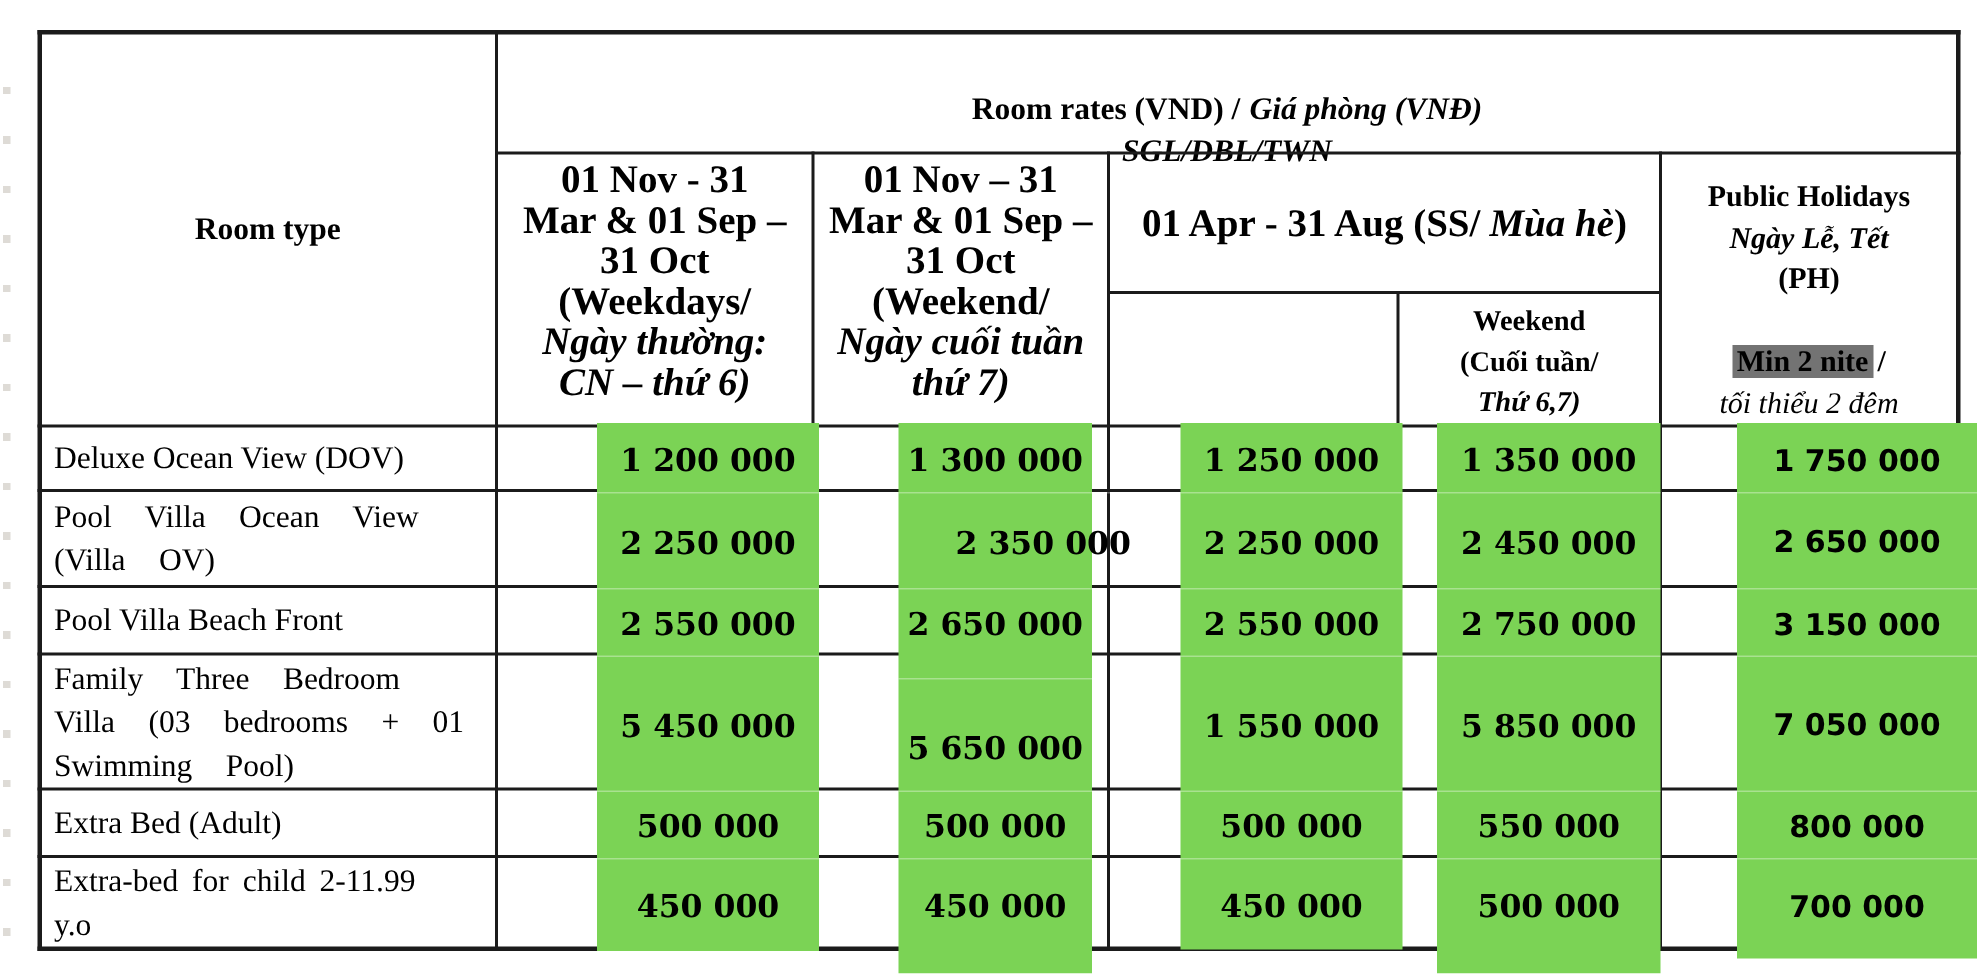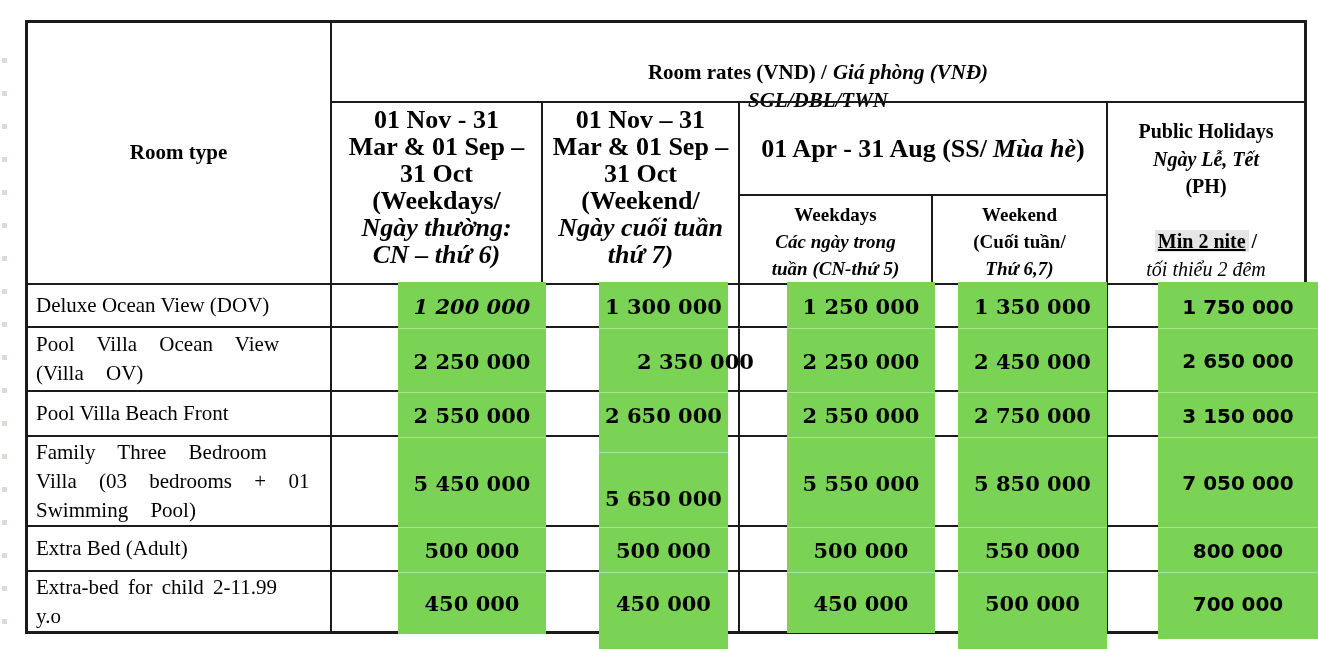--- a/index.html
+++ b/index.html
@@ -12,21 +12,21 @@
   .b{font-weight:bold;}
   .bi{font-weight:bold;font-style:italic;}
   .i{font-style:italic;}
   .title-cell{font-size:21px;line-height:28px;font-weight:bold;padding-top:8px;}
   .title-row1 span[data-name="rates-title-en"]{margin-right:6px;}
   .season-cell{font-size:26px;line-height:27px;font-weight:bold;padding-top:3px;}
   .summer-cell{font-size:26px;font-weight:bold;}
   .summer-cell .vnpart{margin-left:6px;}
   .subhead-cell{font-size:19px;line-height:27px;font-weight:bold;padding-top:5px;}
   .ph-cell{font-size:20px;line-height:27.5px;padding-top:15px;}
-  .hl-yellow{background:#e5e5e5;font-weight:bold;text-decoration:underline;padding:0 3px;}
+  .hl-yellow{background:#737373;font-weight:bold;padding:0 3px;}
   .hl-sep{font-weight:bold;margin-left:3px;}
   .room-label{position:absolute;display:flex;flex-direction:column;justify-content:center;
               padding:0 9px;font-size:21px;line-height:29px;text-align:justify;white-space:pre-line;}
   .room-label > div{width:100%;}
   .spread{word-spacing:17px;}
   .spread-sm{word-spacing:4px;}
   .strip{position:absolute;background:#7bd355;z-index:5;}
   .slot{position:absolute;left:0;width:100%;display:flex;align-items:center;justify-content:center;
         font-family:"DejaVu Serif",serif;font-weight:bold;font-size:21px;}
   .slot.seam{border-top:1px solid rgba(255,255,255,0.35);}
@@ -67,25 +67,20 @@
 31 Oct</div>
     <div class="b" data-name="season1-weekend-label">(Weekend/</div>
     <div class="bi" data-name="season1-weekend-label-vn">Ngày cuối tuần
 thứ 7)</div>
   </div>
 
   <div class="cell vcenter summer-cell" style="left:740px;top:103px;width:366px;height:91px;flex-direction:row;justify-content:center;align-items:center;" data-name="summer-header-cell">
     <span class="b" data-name="summer-header-en">01 Apr - 31 Aug (SS/</span><span class="bi vnpart" data-name="summer-header-vn">Mùa hè</span><span class="b" data-name="summer-header-close">)</span>
   </div>
 
-  <div class="cell subhead-cell" style="left:740px;top:196px;width:191px;height:87px;" data-name="summer-weekday-header-cell">
-    <div class="b" data-name="summer-weekday-label">Weekdays</div>
-    <div class="bi" data-name="summer-weekday-label-vn">Các ngày trong
-tuần (CN-thứ 5)</div>
-  </div>
 
   <div class="cell subhead-cell" style="left:933px;top:196px;width:173px;height:87px;" data-name="summer-weekend-header-cell">
     <div class="b" data-name="summer-weekend-label">Weekend</div>
     <div class="b" data-name="summer-weekend-label2">(Cuối tuần/</div>
     <div class="i" data-name="summer-weekend-label-vn">Thứ 6,7)</div>
   </div>
 
   <div class="cell ph-cell" style="left:1108px;top:103px;width:196px;height:180px;" data-name="public-holidays-header-cell">
     <div class="b" data-name="public-holidays-line1">Public Holidays</div>
     <div class="bi" data-name="public-holidays-line2">Ngày Lễ, Tết</div>
@@ -133,42 +128,42 @@
   <div class="bline" style="left:25px;top:525px;width:1282px;height:2px;" data-name="row-border-4"></div>
   <div class="bline" style="left:25px;top:570px;width:1282px;height:2px;" data-name="row-border-5"></div>
 
   <div class="bline" style="left:330px;top:20px;width:2px;height:613px;" data-name="col-border-roomtype"></div>
   <div class="bline" style="left:541px;top:101px;width:2px;height:532px;" data-name="col-border-2"></div>
   <div class="bline" style="left:738px;top:101px;width:2px;height:532px;" data-name="col-border-3"></div>
   <div class="bline" style="left:931px;top:194px;width:2px;height:439px;" data-name="col-border-4"></div>
   <div class="bline" style="left:1106px;top:101px;width:2px;height:532px;" data-name="col-border-5"></div>
 
   <div class="strip" style="left:398px;top:282px;width:148px;height:352px;" data-name="green-highlight-strip">
-    <div class="slot" style="top:3px;height:43px;font-style:italic;" data-name="rate-cell">1 200 000</div>
+    <div class="slot" style="top:3px;height:43px;" data-name="rate-cell">1 200 000</div>
     <div class="slot seam" style="top:46px;height:64px;" data-name="rate-cell">2 250 000</div>
     <div class="slot seam" style="top:110px;height:45px;" data-name="rate-cell">2 550 000</div>
     <div class="slot seam" style="top:155px;height:90px;" data-name="rate-cell">5 450 000</div>
     <div class="slot seam" style="top:245px;height:45px;" data-name="rate-cell">500 000</div>
     <div class="slot seam" style="top:290px;height:61px;" data-name="rate-cell">450 000</div>
   </div>
 
   <div class="strip" style="left:599px;top:282px;width:129px;height:398px;" data-name="green-highlight-strip">
     <div class="slot" style="top:3px;height:43px;" data-name="rate-cell">1 300 000</div>
     <div class="slot seam" style="top:46px;height:64px;padding-left:32px;" data-name="rate-cell">2 350 000</div>
     <div class="slot seam" style="top:110px;height:45px;" data-name="rate-cell">2 650 000</div>
     <div class="slot seam" style="top:170px;height:90px;" data-name="rate-cell">5 650 000</div>
     <div class="slot seam" style="top:245px;height:45px;" data-name="rate-cell">500 000</div>
     <div class="slot seam" style="top:290px;height:61px;" data-name="rate-cell">450 000</div>
   </div>
 
   <div class="strip" style="left:787px;top:282px;width:148px;height:351px;" data-name="green-highlight-strip">
     <div class="slot" style="top:3px;height:43px;" data-name="rate-cell">1 250 000</div>
     <div class="slot seam" style="top:46px;height:64px;" data-name="rate-cell">2 250 000</div>
     <div class="slot seam" style="top:110px;height:45px;" data-name="rate-cell">2 550 000</div>
-    <div class="slot seam" style="top:155px;height:90px;" data-name="rate-cell">5 550 000</div>
+    <div class="slot seam" style="top:155px;height:90px;" data-name="rate-cell">1 550 000</div>
     <div class="slot seam" style="top:245px;height:45px;" data-name="rate-cell">500 000</div>
     <div class="slot seam" style="top:290px;height:61px;" data-name="rate-cell">450 000</div>
   </div>
 
   <div class="strip" style="left:958px;top:282px;width:149px;height:426px;" data-name="green-highlight-strip">
     <div class="slot" style="top:3px;height:43px;" data-name="rate-cell">1 350 000</div>
     <div class="slot seam" style="top:46px;height:64px;" data-name="rate-cell">2 450 000</div>
     <div class="slot seam" style="top:110px;height:45px;" data-name="rate-cell">2 750 000</div>
     <div class="slot seam" style="top:155px;height:90px;" data-name="rate-cell">5 850 000</div>
     <div class="slot seam" style="top:245px;height:45px;" data-name="rate-cell">550 000</div>

